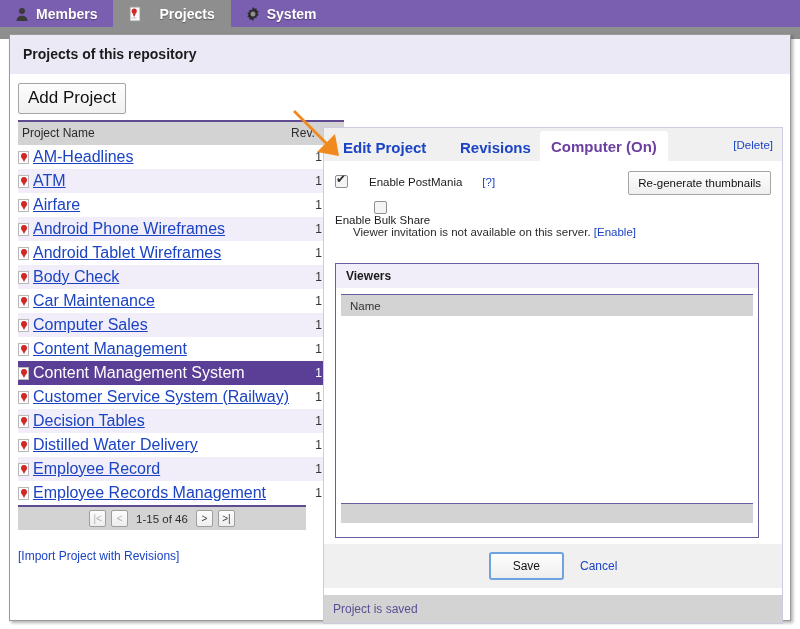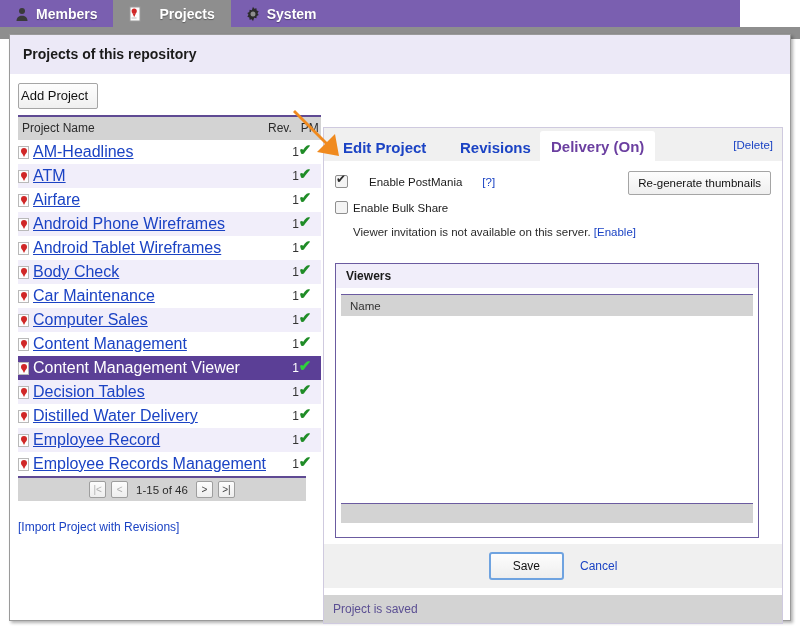--- a/index.html
+++ b/index.html
@@ -12,21 +12,21 @@
   }
   #screen {
     position: relative;
     width: 800px; height: 629px;
     background: #ffffff;
     overflow: hidden;
   }
 
   
   .topbar {
-    position: absolute; left: 0; top: 0; width: 740px; height: 27px;
+    position: absolute; left: 0; top: 0; width: 800px; height: 27px;
     background: #7a5fb0;
   }
   .tabrow { position: absolute; left: 0; top: 0; height: 27px; display: flex; align-items: stretch; }
   .ntab {
     display: flex; align-items: center; gap: 6px;
     padding: 0 16px 0 14px;
     font-size: 14px; font-weight: bold; color: #ffffff;
     text-shadow: 0 1px 1px rgba(0,0,0,.35);
     cursor: pointer;
   }
@@ -53,22 +53,22 @@
   .pagehead .title {
     position: absolute; left: 13px; top: 11px;
     font-size: 14px; font-weight: bold; color: #1b1b1b;
   }
 
   
   .leftcol { position: absolute; left: 8px; top: 48px; width: 290px; }
 
   .addbtn {
     display: inline-block;
-    padding: 4px 9px 5px 2px;
-    font-size: 13px; color: #111;
+    padding: 4px 9px 5px 9px;
+    font-size: 17px; color: #111;
     background: linear-gradient(#fdfdfd, #f0f0f0);
     border: 1px solid #a5a5a5;
     border-radius: 2px;
     cursor: pointer;
   }
 
   .ptable { width: 288px; margin-top: 6px; border-collapse: collapse; }
   .ptable .hdr td {
     background: #d3d3d3;
     border-top: 2px solid #5f4a93;
@@ -341,21 +341,26 @@
               <td class="cname"><span class="docico"></span><span class="lnk">Computer Sales</span></td>
               <td class="crev">1</td>
               <td class="cpm"><span class="tick"></span></td>
             </tr>
             <tr class="prow odd">
               <td class="cname"><span class="docico"></span><span class="lnk">Content Management</span></td>
               <td class="crev">1</td>
               <td class="cpm"><span class="tick"></span></td>
             </tr>
             <tr class="prow even sel">
-              <td class="cname"><span class="docico"></span><span class="lnk">Content Management Viewer</span></td>
+              <td class="cname"><span class="docico"></span><span class="lnk">Content Management System</span></td>
+              <td class="crev">1</td>
+              <td class="cpm"><span class="tick"></span></td>
+            </tr>
+            <tr class="prow odd">
+              <td class="cname"><span class="docico"></span><span class="lnk">Customer Service System (Railway)</span></td>
               <td class="crev">1</td>
               <td class="cpm"><span class="tick"></span></td>
             </tr>
             <tr class="prow even">
               <td class="cname"><span class="docico"></span><span class="lnk">Decision Tables</span></td>
               <td class="crev">1</td>
               <td class="cpm"><span class="tick"></span></td>
             </tr>
             <tr class="prow odd">
               <td class="cname"><span class="docico"></span><span class="lnk">Distilled Water Delivery</span></td>
@@ -384,35 +389,35 @@
       </div>
 
       <div class="importlink">[Import Project with Revisions]</div>
     </div>
 
     <div class="rightpanel">
 
       <div class="tabstrip">
         <div class="ptab" style="left:8px;">Edit Project</div>
         <div class="ptab" style="left:125px;">Revisions</div>
-        <div class="ptab active" style="left:216px;">Delivery (On)</div>
+        <div class="ptab active" style="left:216px;">Computer (On)</div>
         <div class="delete-link">[Delete]</div>
       </div>
 
       <div class="tabbody">
 
         <div style="position:absolute;left:11px;top:14px;gap:16px;" class="chkline">
           <span class="cbx on"></span>
           <span>Enable PostMania</span>
           <span class="qmark">[?]</span>
         </div>
 
         <div class="regen">Re-generate thumbnails</div>
 
-        <div style="position:absolute;left:11px;top:40px;" class="chkline">
+        <div style="position:absolute;left:11px;top:40px;flex-direction:column;" class="chkline">
           <span class="cbx"></span>
           <span>Enable Bulk Share</span>
         </div>
 
         <div class="subnote" style="position:absolute;left:11px;top:62px;">
           <span>Viewer invitation is not available on this server.</span>
           <span class="en">[Enable]</span>
         </div>
 
         <div class="viewerbox">

